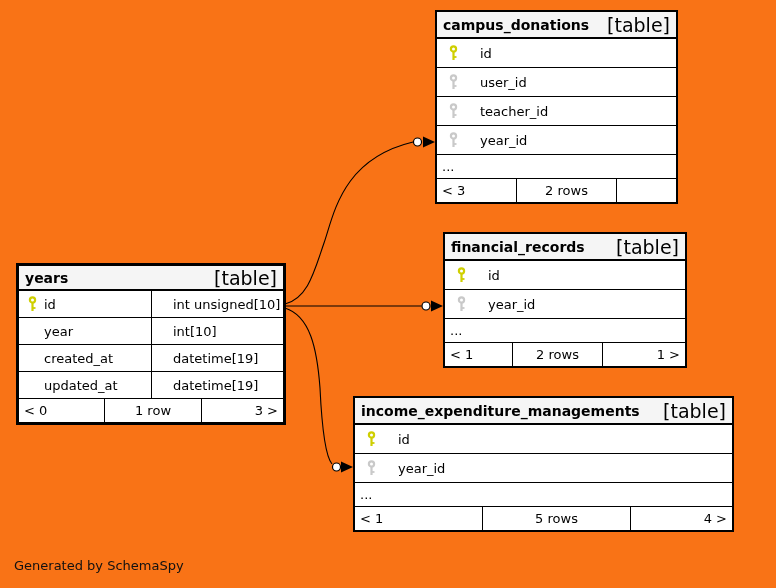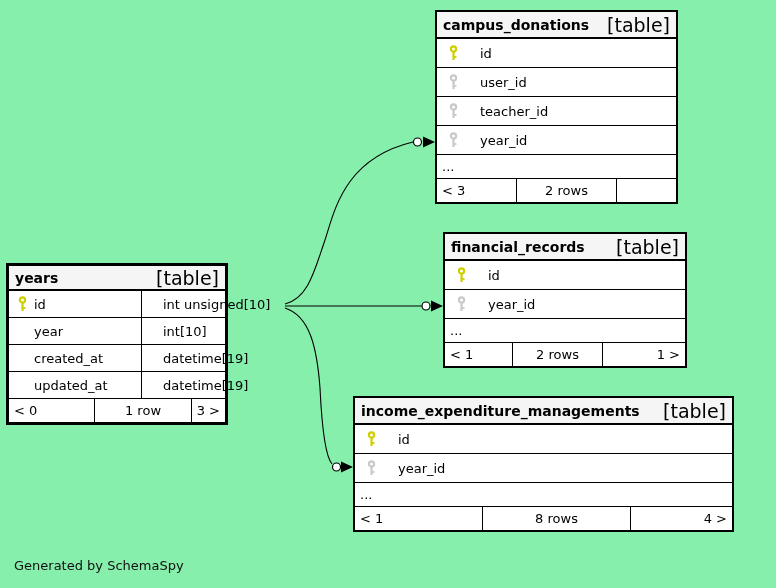--- a/index.html
+++ b/index.html
@@ -1,17 +1,17 @@
 <!DOCTYPE html>
 <html><head>
 <meta charset="utf-8">
 <style>
   html,body{margin:0;padding:0;background:#ffffff;}
   .canvas{
-    position:relative;width:776px;height:588px;background:#86efac;overflow:hidden;
+    position:relative;width:776px;height:588px;background:#f97316;overflow:hidden;
     font-family:"DejaVu Sans","Liberation Sans",sans-serif;color:#000;
   }
   .rel-layer{position:absolute;left:0;top:0;width:776px;height:588px;}
   .rel-layer path.rel{fill:none;stroke:#000;stroke-width:1.1px;}
   .rel-layer circle.zero{fill:#fff;stroke:#000;stroke-width:1.2px;}
   .rel-layer path.arrow{fill:#000;stroke:none;}
 
   .tbl{position:absolute;background:#fff;border:2px solid #000;box-sizing:border-box;font-size:13px;}
   .tbl.focus{border-width:3px;}
 
@@ -42,21 +42,21 @@
   .f1{padding-left:5px;border-right:1px solid #000;}
   .f2{justify-content:center;border-right:1px solid #000;}
   .f3{flex:1;justify-content:flex-end;padding-right:5px;}
 
   .t-campus{left:435px;top:10px;width:243px;}
   .t-campus .f1{width:80px;}  .t-campus .f2{width:100px;}
   .t-financial{left:443px;top:232px;width:244px;}
   .t-financial .f1{width:68px;}  .t-financial .f2{width:90px;}
   .t-income{left:353px;top:396px;width:381px;}
   .t-income .f1{width:128px;}  .t-income .f2{width:148px;}
-  .t-years{left:6px;top:263px;width:222px;}
+  .t-years{left:16px;top:263px;width:270px;}
   .t-years .f1{width:86px;}  .t-years .f2{width:97px;}
 
   .credit{position:absolute;left:14px;top:558px;font-size:13px;color:#111;}
 </style>
 </head>
 <body>
 
 <div class="canvas">
 
   <svg class="rel-layer" viewBox="0 0 776 588" xmlns="http://www.w3.org/2000/svg">
@@ -187,21 +187,21 @@
               <circle cx="4.5" cy="4" r="2.6" fill="none" stroke="currentColor" stroke-width="2.2"></circle>
               <line x1="4.5" y1="6.8" x2="4.5" y2="15" stroke="currentColor" stroke-width="2.2"></line>
               <line x1="4.5" y1="12" x2="7.5" y2="12" stroke="currentColor" stroke-width="1.8"></line>
             </svg></span>
         </span>
       <span class="colname">year_id</span>
     </div>
     <div class="ellipsisrow">...</div>
     <div class="footer">
       <span class="fcell f1">&lt; 1</span>
-      <span class="fcell f2">8 rows</span>
+      <span class="fcell f2">5 rows</span>
       <span class="fcell f3">4 &gt;</span>
     </div>
   </div>
 
   <div class="tbl focus t-years">
     <div class="hdr">
       <span class="tname">years</span>
       <span class="ttype">[table]</span>
     </div>
     <div class="row">

